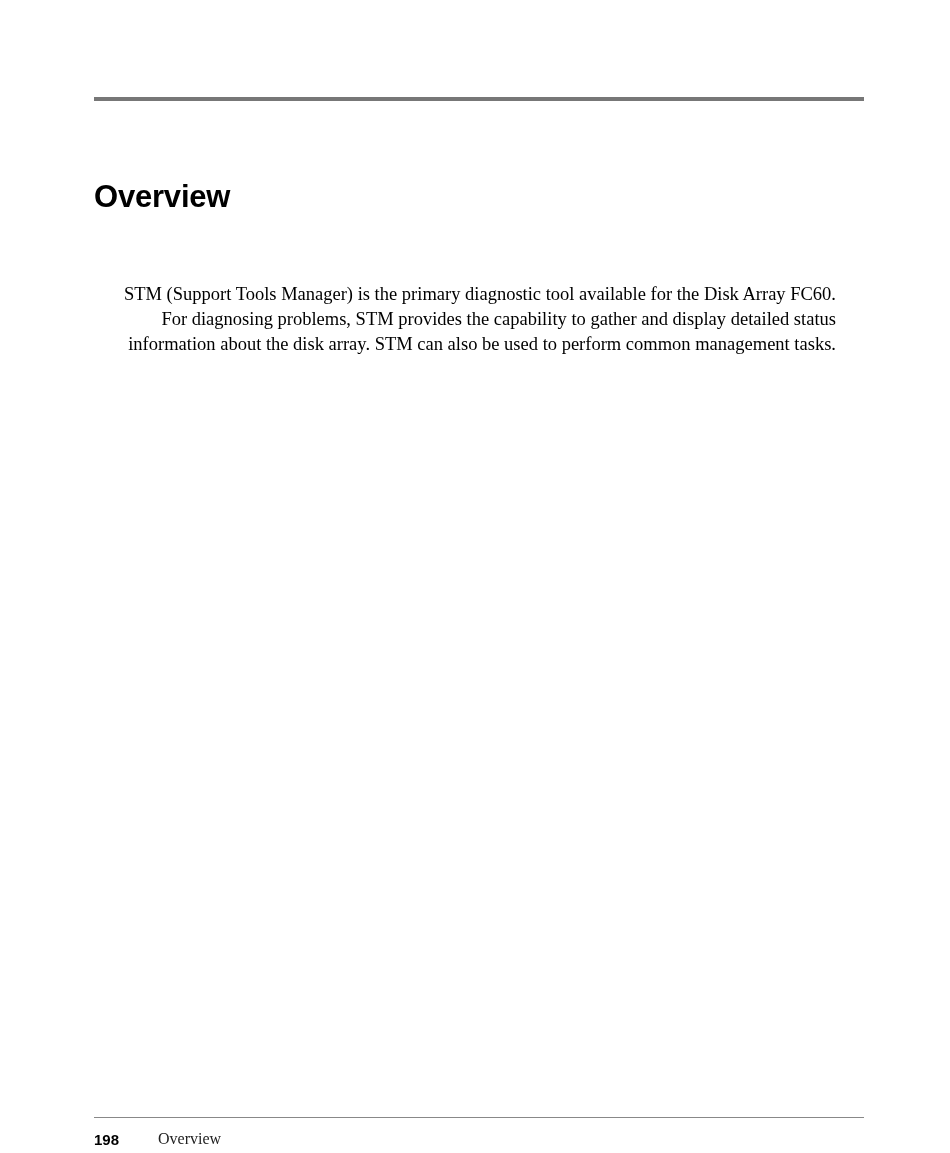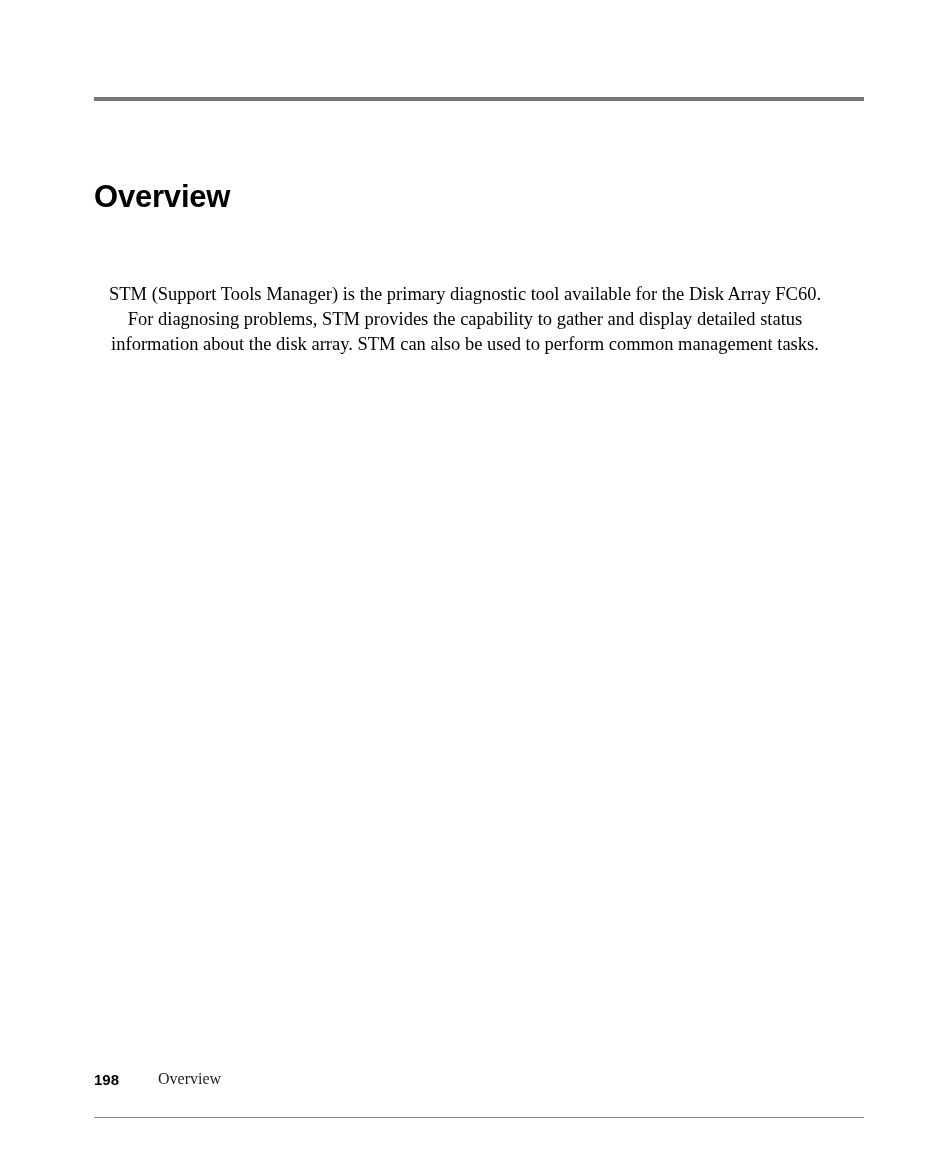--- a/index.html
+++ b/index.html
@@ -41,34 +41,34 @@
   }
   .body-copy {
     position: absolute;
     left: 50px;
     top: 263px;
     width: 742px;
     font-family: "Liberation Serif", serif;
     font-size: 18.5px;
     line-height: 25.4px;
     color: #000000;
-    text-align: center;
+    text-align: right;
   }
   .footer-rule {
     position: absolute;
     left: 50px;
     top: 1117px;
     width: 770px;
     height: 1px;
     background: #888888;
   }
   .footer {
     position: absolute;
     left: 50px;
-    top: 1068px;
+    top: 1128px;
     width: 770px;
     height: 22px;
     display: flex;
     align-items: center;
   }
   .footer-page-number {
     font-family: "Liberation Sans", sans-serif;
     font-weight: bold;
     font-size: 15px;
     color: #000000;

